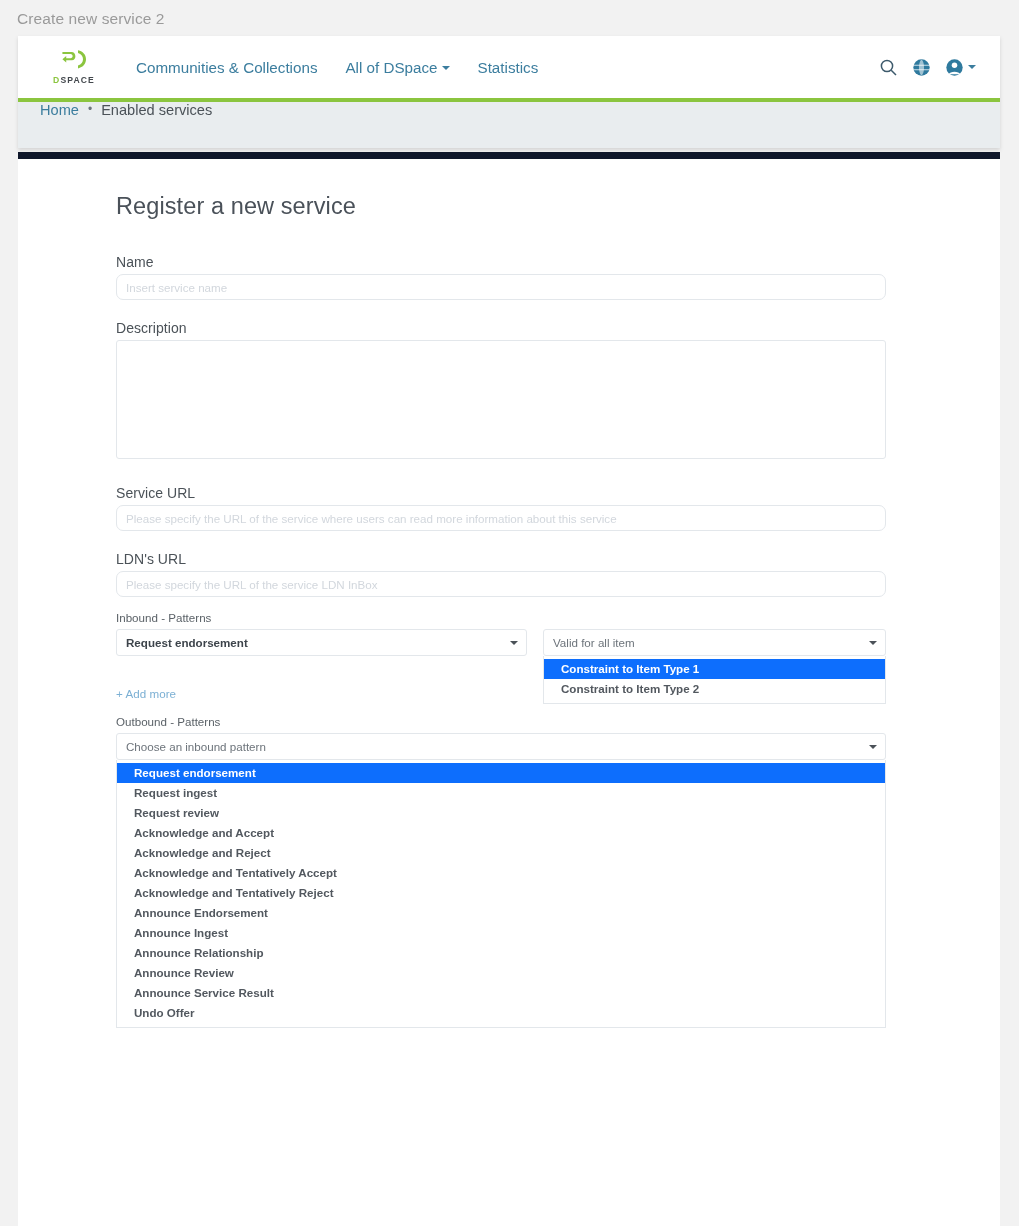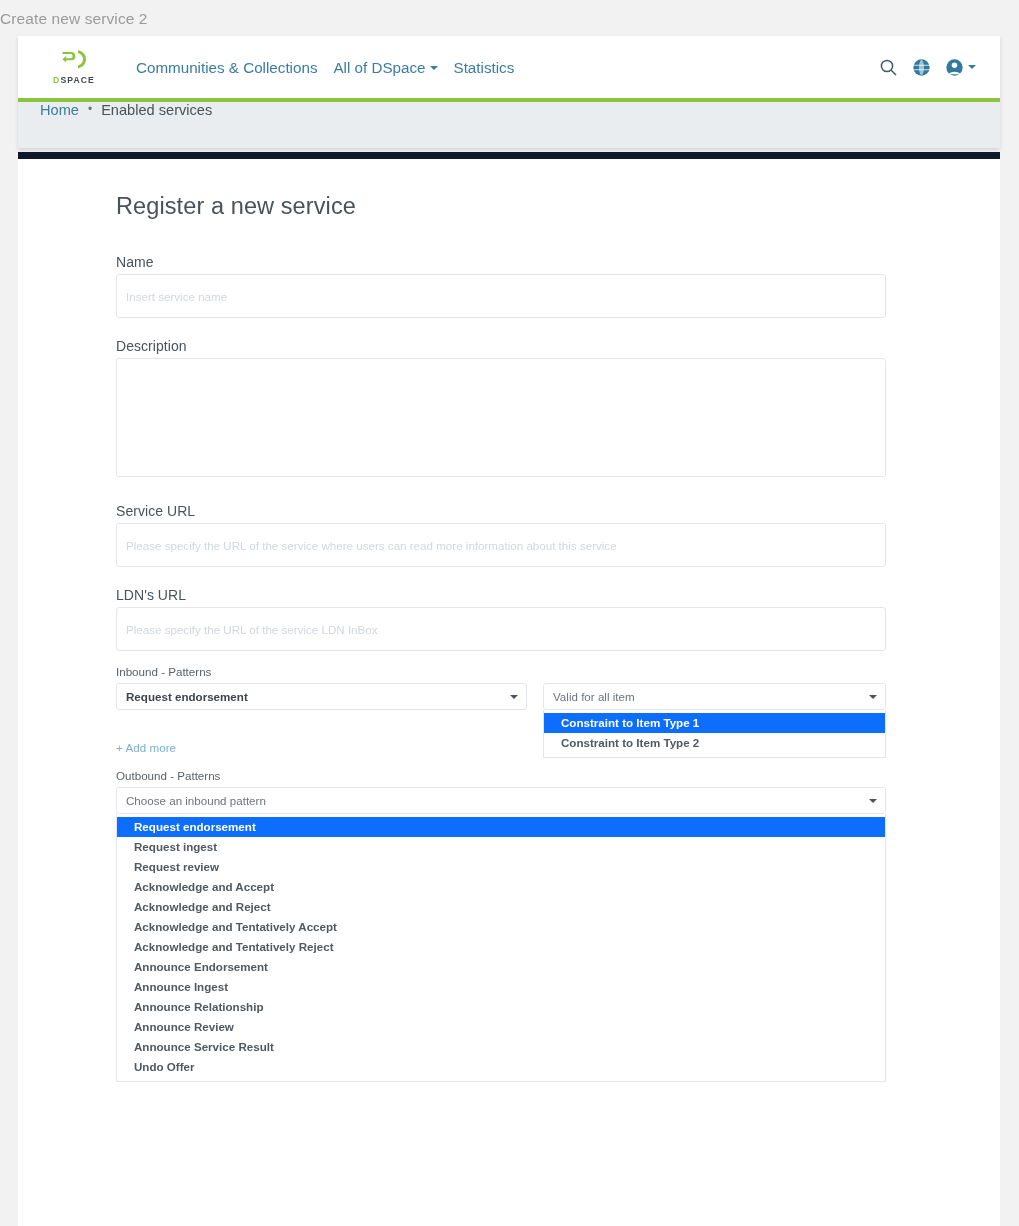--- a/index.html
+++ b/index.html
@@ -8,20 +8,21 @@
     width: 1019px; height: 1226px;
     background: #f2f2f2;
     font-family: "Liberation Sans", sans-serif;
     -webkit-font-smoothing: antialiased;
   }
   .page-title-bar {
     position: absolute; left: 0; top: 0;
     width: 1019px; height: 38px;
     background: #f2f2f2;
     display: flex; align-items: center;
+    padding-left: 17px;
   }
   .page-title-bar .pt {
     font-size: 15.5px; color: #9a9a9a; letter-spacing: .1px;
   }
 
   
   .header-card {
     position: absolute; left: 18px; top: 36px;
     width: 982px; height: 112px;
     background: #ffffff;
@@ -35,21 +36,21 @@
     background: #fff;
   }
   .brand { width: 68px; display: flex; flex-direction: column; align-items: center; }
   .brand-mark { width: 26px; height: 24px; display:block; }
   .brand-word {
     margin-top: 3px;
     font-size: 8.6px; font-weight: bold; letter-spacing: 1.1px;
     color: #43484d; line-height: 1;
   }
   .brand-word .d { color: #8bc53f; }
-  .nav-links { display: flex; align-items: center; gap: 0; margin-left: 20px; }
+  .nav-links { display: flex; align-items: center; gap: 12px; margin-left: 20px; }
   .nav-link {
     color: #3b7d9e; font-size: 15.2px; padding: 6px 8px;
     white-space: nowrap; cursor: pointer; text-decoration: none;
   }
   .caret {
     display: inline-block; width: 0; height: 0; margin-left: 4px;
     border-left: 4px solid transparent; border-right: 4px solid transparent;
     border-top: 4px solid #3b7d9e; vertical-align: middle;
   }
   .nav-right {
@@ -84,21 +85,21 @@
   .field { margin-bottom: 0; }
   .lbl {
     display: block; font-size: 14px; color: #4b5258;
     margin-bottom: 4px; letter-spacing: .05px;
   }
   .inp, .txta, .sel {
     width: 770px; border: 1px solid #e3e7eb; border-radius: 3px;
     background: #fff; font-family: "Liberation Sans", sans-serif;
     color: #4b5258; outline: none;
   }
-  .inp { height: 44px; font-size: 11.6px; padding: 0 9px; }
+  .inp { height: 26px; font-size: 11.6px; padding: 0 9px; border-radius: 7px; }
   .inp::placeholder { color: #d2d7dd; }
   .txta { height: 119px; font-size: 11.6px; padding: 7px 9px; resize: none; display:block; }
   .txta::placeholder { color: #d2d7dd; }
 
   .sp-20 { height: 20px; }
   .sp-26 { height: 26px; }
   .sp-14 { height: 14px; }
 
   
   .sel-shell { position: relative; display: inline-block; vertical-align: top; }

